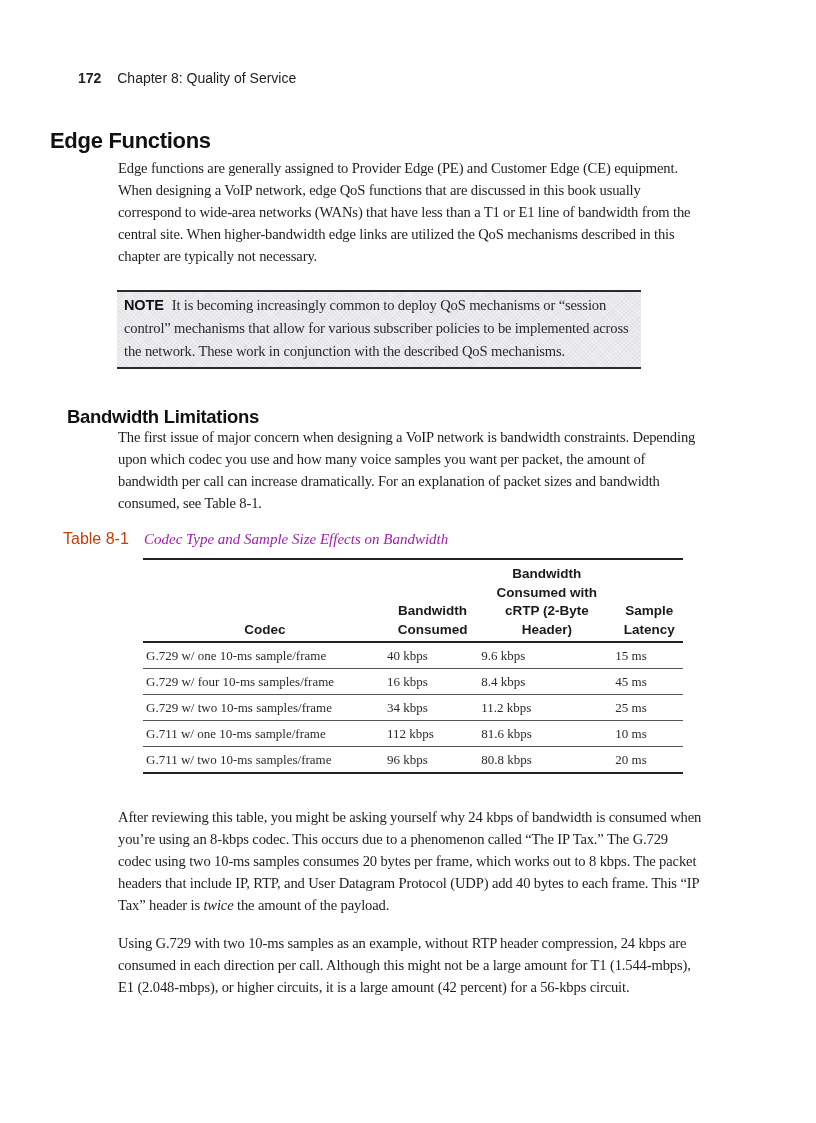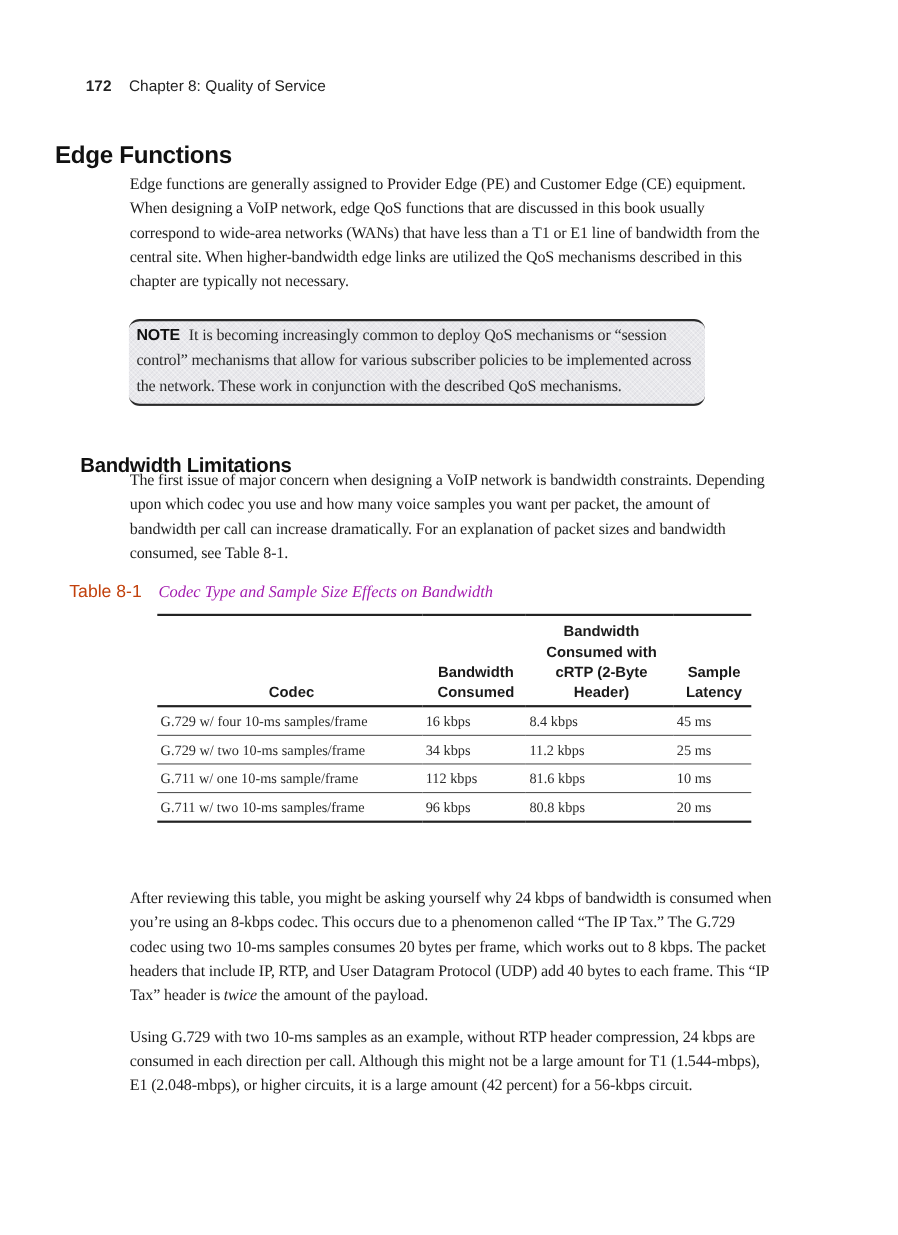--- a/index.html
+++ b/index.html
@@ -35,21 +35,21 @@
       font-family: "Liberation Sans", sans-serif;
       font-size: 22px;
       font-weight: bold;
       letter-spacing: -0.3px;
       color: #111;
     }
     h2.subsection-title {
       position: absolute;
       left: 62px;
       top: 401px;
-      margin: 11px;
+      margin: 5px;
       font-family: "Liberation Sans", sans-serif;
       font-size: 18.5px;
       font-weight: bold;
       letter-spacing: -0.3px;
       color: #111;
     }
     .body-para {
       position: absolute;
       left: 118px;
       width: 585px;
@@ -65,21 +65,20 @@
       left: 117px;
       top: 290px;
       width: 524px;
       height: 75px;
       border-top: 2px solid #2a2a2a;
       border-bottom: 2px solid #2a2a2a;
       background-color: #e9e9ec;
       background-image:
         repeating-linear-gradient(45deg, rgba(255,255,255,0.35) 0 1px, transparent 1px 3px),
         repeating-linear-gradient(-45deg, rgba(200,200,210,0.25) 0 1px, transparent 1px 3px);
-      border-radius: 10px;
     }
     .note-box p {
       margin: 0;
       padding: 2px 0 0 7px;
       font-family: "Liberation Serif", serif;
       font-size: 14.6px;
       line-height: 23px;
       color: #2a2a2a;
       letter-spacing: -0.15px;
     }
@@ -177,20 +176,26 @@
   <thead>
     <tr>
       <th class="c1">Codec</th>
       <th class="c2">Bandwidth Consumed</th>
       <th class="c3">Bandwidth Consumed with cRTP (2-Byte Header)</th>
       <th class="c4">Sample Latency</th>
     </tr>
   </thead>
   <tbody>
     <tr>
+      <td>G.729 w/ one 10-ms sample/frame</td>
+      <td>40 kbps</td>
+      <td>9.6 kbps</td>
+      <td>15 ms</td>
+    </tr>
+    <tr>
       <td>G.729 w/ four 10-ms samples/frame</td>
       <td>16 kbps</td>
       <td>8.4 kbps</td>
       <td>45 ms</td>
     </tr>
     <tr>
       <td>G.729 w/ two 10-ms samples/frame</td>
       <td>34 kbps</td>
       <td>11.2 kbps</td>
       <td>25 ms</td>

